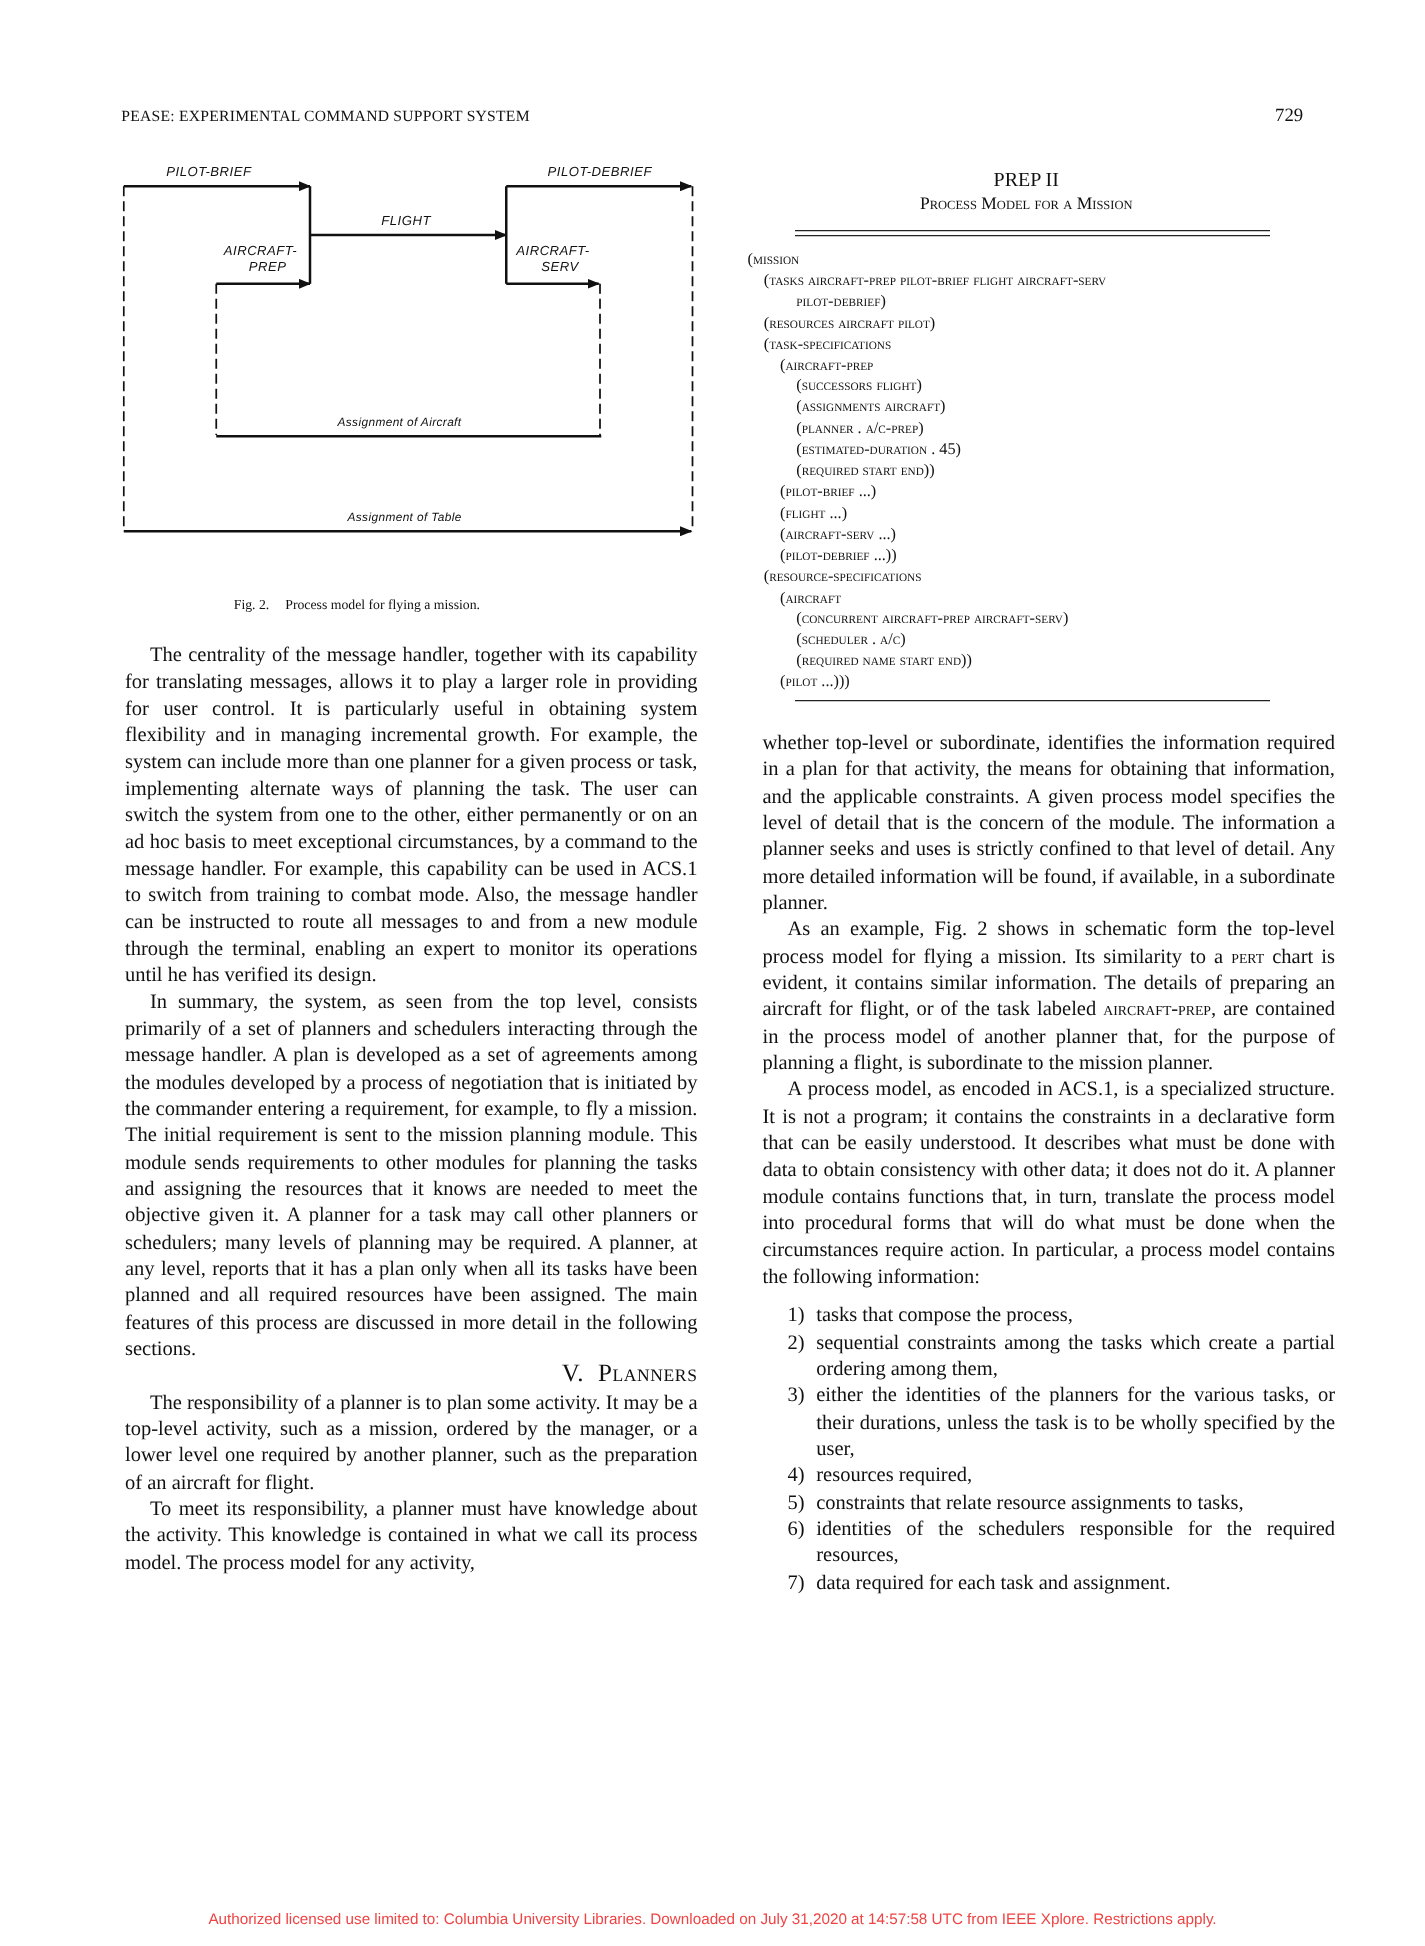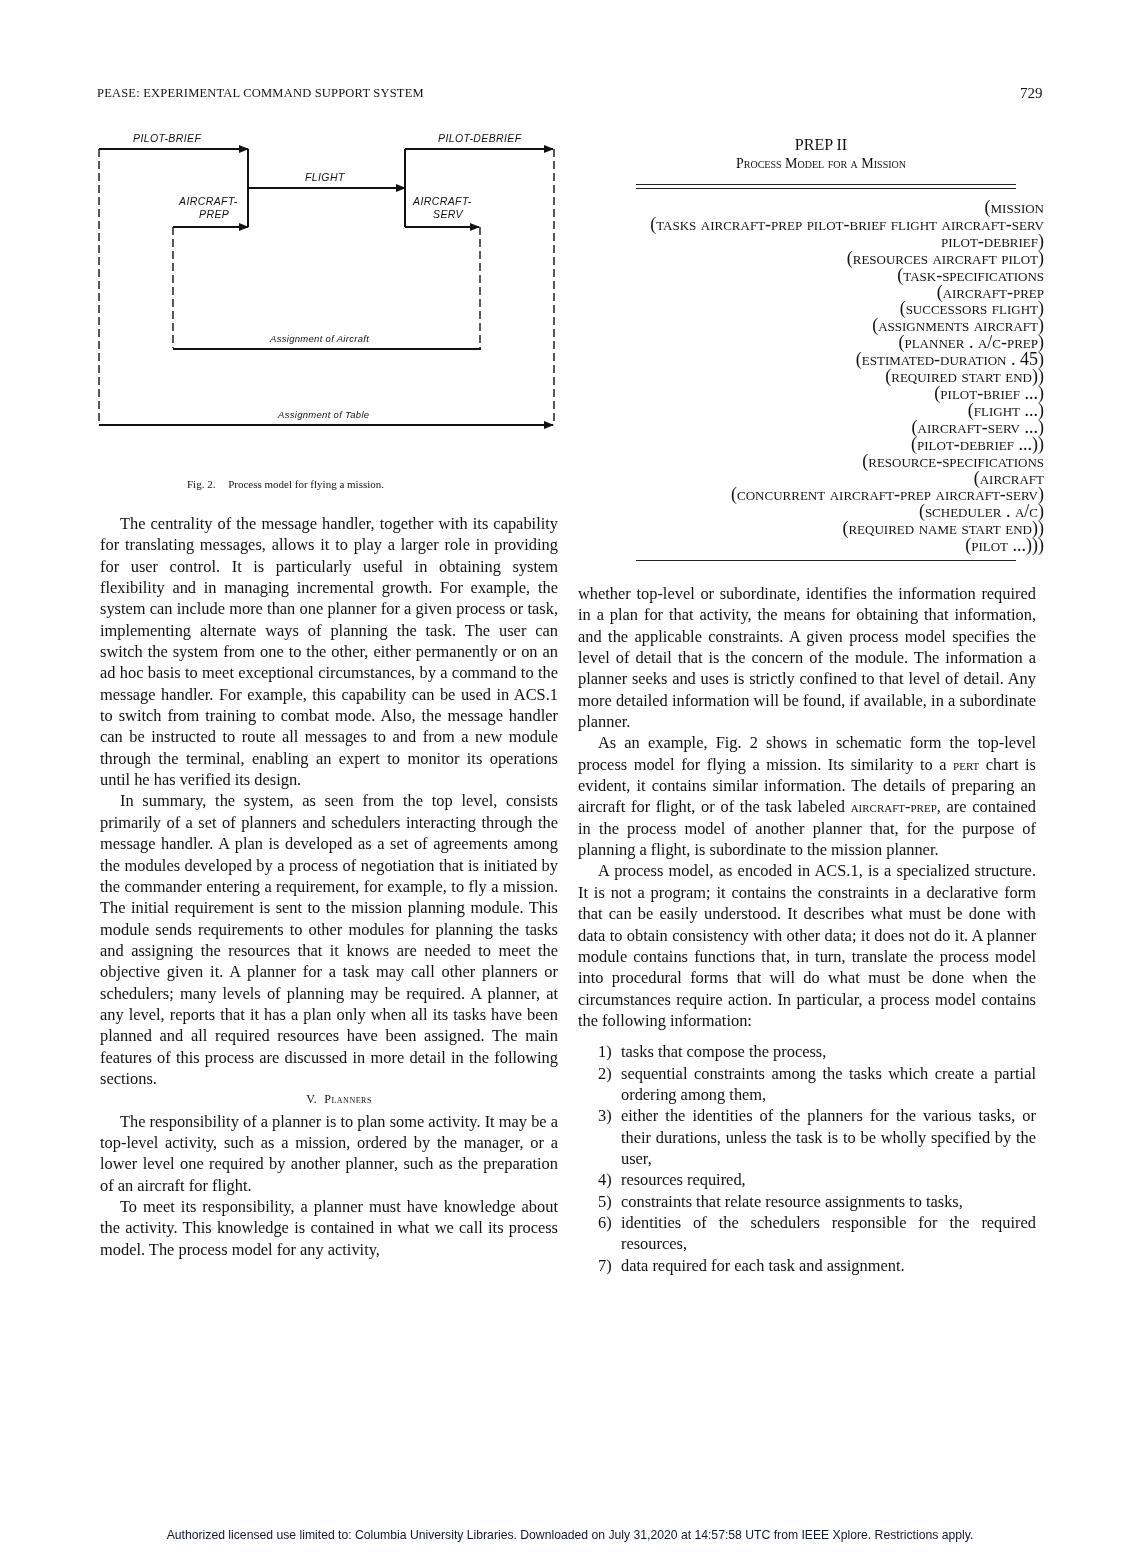--- a/index.html
+++ b/index.html
@@ -13,34 +13,34 @@
   .fig-label.small { font-size: 9.5px; letter-spacing: 0.3px; }
   .fig-caption { position: absolute; left: 187px; top: 478px; font-size: 11px; }
   .fig-caption .num { margin-right: 10px; }
   
   .col { position: absolute; font-size: 16.4px; line-height: 21.35px; text-align: justify; }
   .col.left { left: 100px; width: 458px; }
   .col.right { left: 578px; width: 458px; }
   .col p { margin: 0; text-indent: 20px; }
   .col p.noindent { text-indent: 0; }
   .sc { font-variant: small-caps; }
-  .section-title { text-align: center; margin: 27px 0 26px 0; font-size: 12px; letter-spacing: 0.5px; text-indent: 0; }
+  .section-title { text-align: right; margin: 27px 0 26px 0; font-size: 20px; letter-spacing: 0.5px; text-indent: 0; }
   .section-title .sc-big { font-variant: small-caps; }
   .list { margin: 0; padding: 0; list-style: none; }
   .list li { position: relative; padding-left: 43px; text-align: justify; }
   .list li .n { position: absolute; left: 20px; }
   
   .table-block { position: absolute; left: 598px; top: 135px; width: 446px; }
   .table-title { text-align: center; font-size: 16px; line-height: 19px; }
   .table-subtitle { text-align: center; font-size: 14px; font-variant: small-caps; line-height: 20px; }
   .rule-double { border-top: 1.3px solid #222; border-bottom: 1.3px solid #222; height: 3px; margin: 10px 0 10px 3px; width: 380px; margin-left: 38px; }
-  .code { font-variant: small-caps; font-size: 18px; line-height: 16.9px; white-space: pre; margin-left: 0; text-align: right; }
+  .code { font-variant: small-caps; font-size: 13px; line-height: 16.9px; white-space: pre; margin-left: 0; }
   .code .line { display: block; }
   .rule-single { border-top: 1.3px solid #222; width: 380px; margin-left: 38px; margin-top: 6px; }
-  .footer { position: absolute; top: 1528px; left: 0; width: 1140px; text-align: center; font-family: "Liberation Sans", "DejaVu Sans", sans-serif; font-size: 12.2px; color: #0f172a; }
+  .footer { position: absolute; top: 1528px; left: 0; width: 1140px; text-align: center; font-family: "Liberation Sans", "DejaVu Sans", sans-serif; font-size: 12.2px; color: #ef4444; }
 </style>
 </head>
 <body>
 
 <div class="running-head">PEASE: EXPERIMENTAL COMMAND SUPPORT SYSTEM</div>
 <div class="page-num">729</div>
 
 <div class="figure">
   <svg width="470" height="350" viewBox="0 0 470 350">
     <defs>
@@ -102,21 +102,21 @@
 </div>
 
 <div class="table-block">
   <div class="table-title">PREP II</div>
   <div class="table-subtitle">Process Model for a Mission</div>
   <div class="rule-double"></div>
   <div class="code" id="table-code"><span class="line">(mission</span><span class="line">    (tasks aircraft-prep pilot-brief flight aircraft-serv</span><span class="line">            pilot-debrief)</span><span class="line">    (resources aircraft pilot)</span><span class="line">    (task-specifications</span><span class="line">        (aircraft-prep</span><span class="line">            (successors flight)</span><span class="line">            (assignments aircraft)</span><span class="line">            (planner . a/c-prep)</span><span class="line">            (estimated-duration . 45)</span><span class="line">            (required start end))</span><span class="line">        (pilot-brief ...)</span><span class="line">        (flight ...)</span><span class="line">        (aircraft-serv ...)</span><span class="line">        (pilot-debrief ...))</span><span class="line">    (resource-specifications</span><span class="line">        (aircraft</span><span class="line">            (concurrent aircraft-prep aircraft-serv)</span><span class="line">            (scheduler . a/c)</span><span class="line">            (required name start end))</span><span class="line">        (pilot ...)))</span></div>
   <div class="rule-single"></div>
 </div>
 
-<div class="col right" style="top:583px;">
+<div class="col right" style="top:583px;margin-left:32px;">
   <p class="noindent">whether top-level or subordinate, identifies the information required in a plan for that activity, the means for obtaining that information, and the applicable constraints. A given process model specifies the level of detail that is the concern of the module. The information a planner seeks and uses is strictly confined to that level of detail. Any more detailed information will be found, if available, in a subordinate planner.</p>
   <p><span>As an example, Fig. 2 shows in schematic form the top-level process model for flying a mission. Its similarity to a </span><span class="sc">pert</span><span> chart is evident, it contains similar information. The details of preparing an aircraft for flight, or of the task labeled </span><span class="sc">aircraft-prep</span><span>, are contained in the process model of another planner that, for the purpose of planning a flight, is subordinate to the mission planner.</span></p>
   <p>A process model, as encoded in ACS.1, is a specialized structure. It is not a program; it contains the constraints in a declarative form that can be easily understood. It describes what must be done with data to obtain consistency with other data; it does not do it. A planner module contains functions that, in turn, translate the process model into procedural forms that will do what must be done when the circumstances require action. In particular, a process model contains the following information:</p>
   <ul class="list" id="info-list" style="margin-top:10px; margin-bottom:10px;">
       <li><span class="n">1)</span><span>tasks that compose the process,</span></li>
       <li><span class="n">2)</span><span>sequential constraints among the tasks which create a partial ordering among them,</span></li>
       <li><span class="n">3)</span><span>either the identities of the planners for the various tasks, or their durations, unless the task is to be wholly specified by the user,</span></li>
       <li><span class="n">4)</span><span>resources required,</span></li>
       <li><span class="n">5)</span><span>constraints that relate resource assignments to tasks,</span></li>
       <li><span class="n">6)</span><span>identities of the schedulers responsible for the required resources,</span></li>

